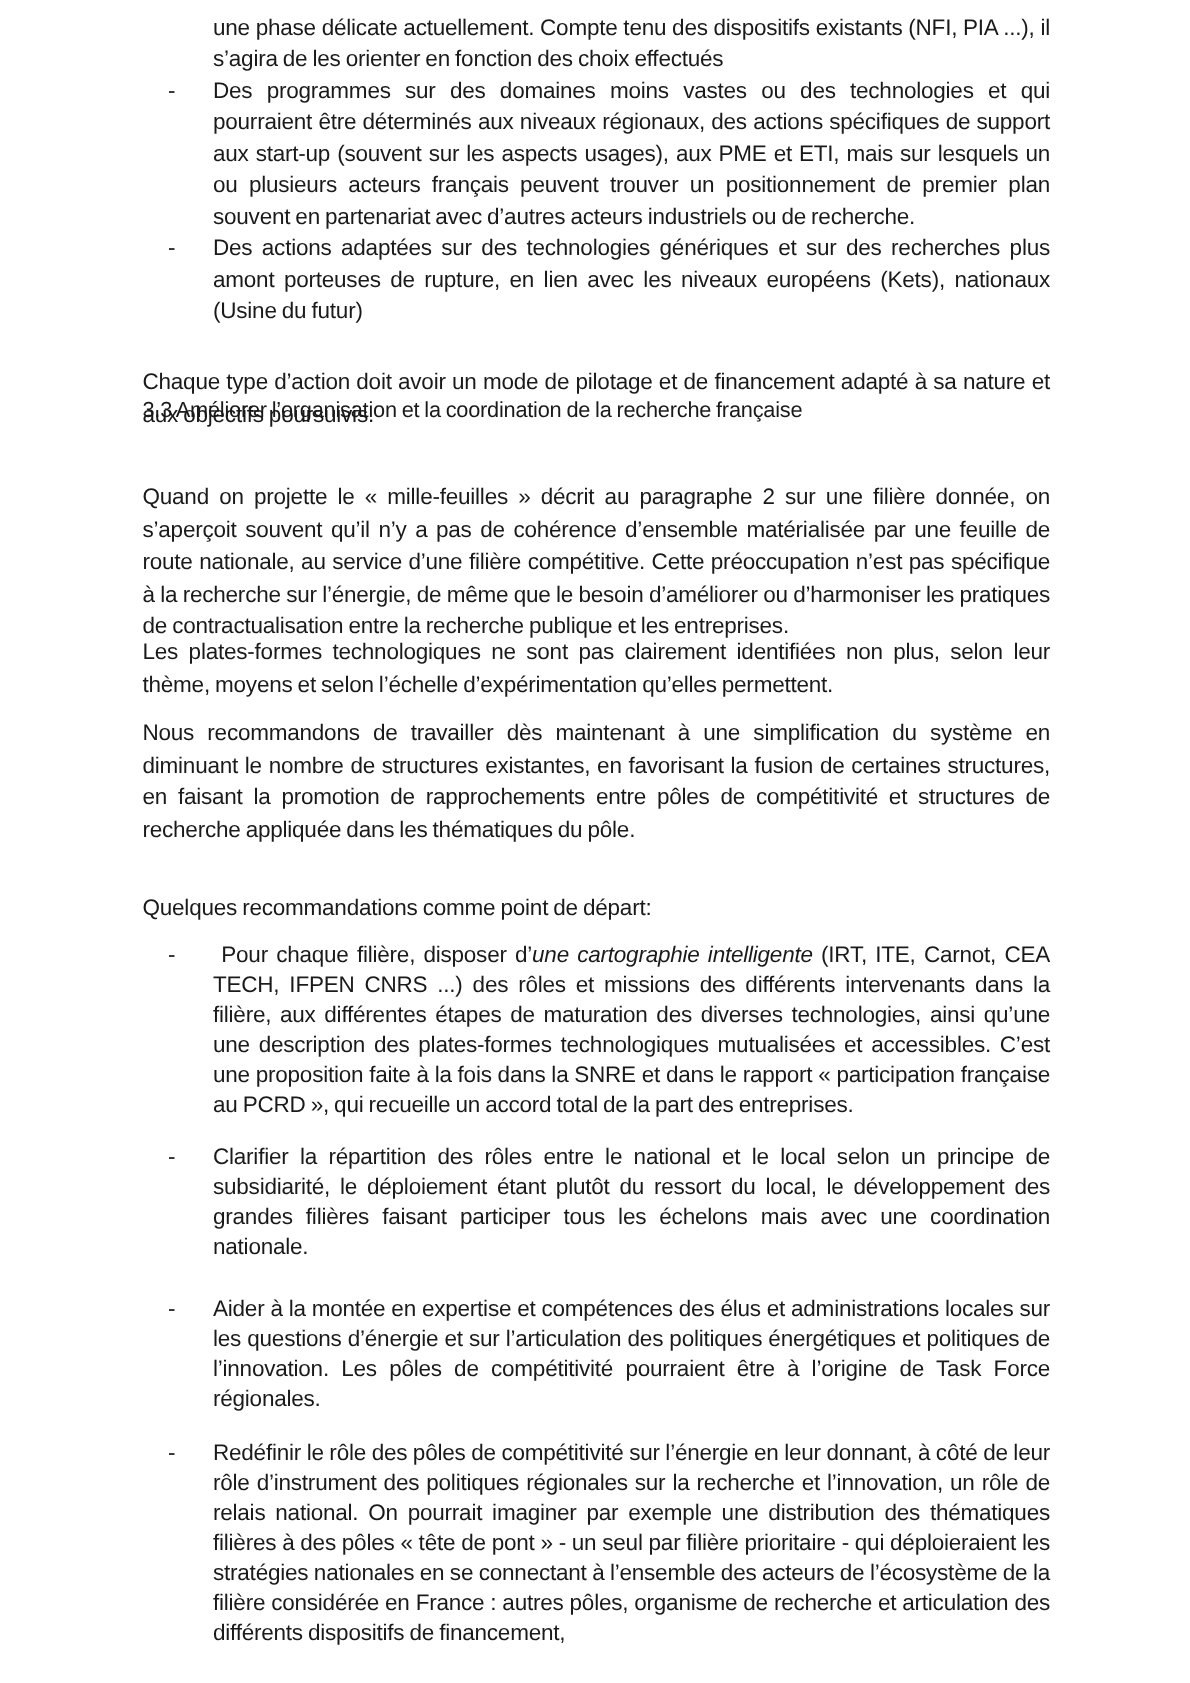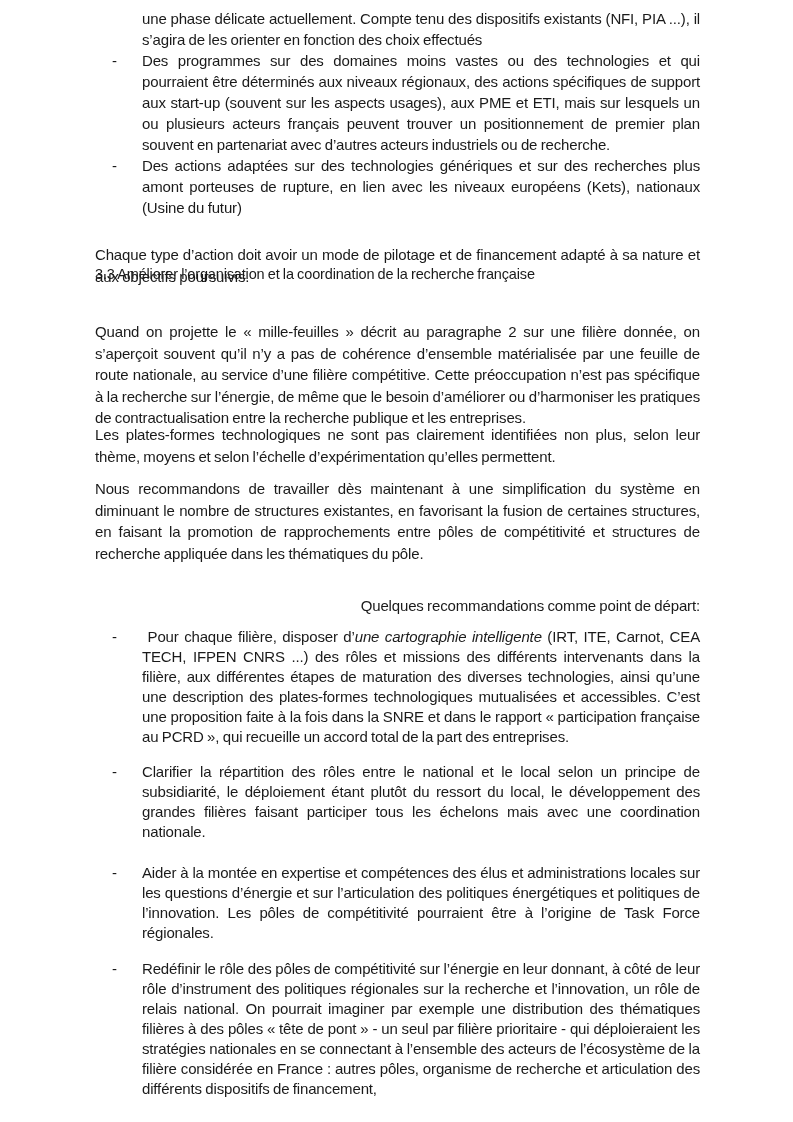--- a/index.html
+++ b/index.html
@@ -36,21 +36,21 @@
     position: absolute;
     left: 17px;
     top: 0;
   }
   #top-list { top: 8px; line-height: 21px; }
   #para-pilotage { top: 212px; margin-top: 32px; }
   #heading-33 { top: 264px; font-size: 14.5px; text-align: left; }
   #para-quand { top: 321px; }
   #para-plates { top: 424px; }
   #para-nous { top: 478px; }
-  #para-quelques { top: 595px; text-align: right; }
+  #para-quelques { top: 595px; text-align: left; }
   #rec-list { top: 627px; line-height: 20px; }
   #rec-list .li:nth-child(2) { margin-top: 15px; }
   #rec-list .li:nth-child(3) { margin-top: 21px; }
   #rec-list .li:nth-child(4) { margin-top: 16px; }
   .b { font-weight: normal; margin-top: 30px; }
   .i { font-style: italic; }
 </style>
 </head>
 <body>
 

